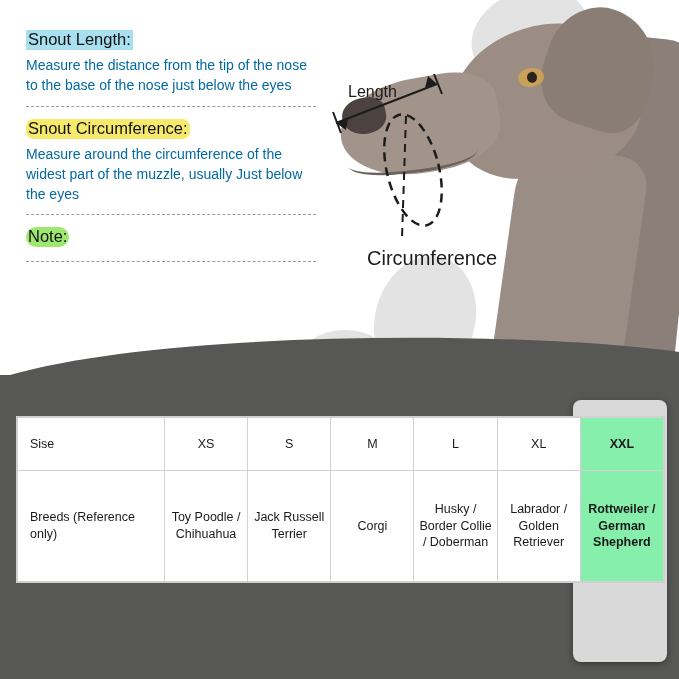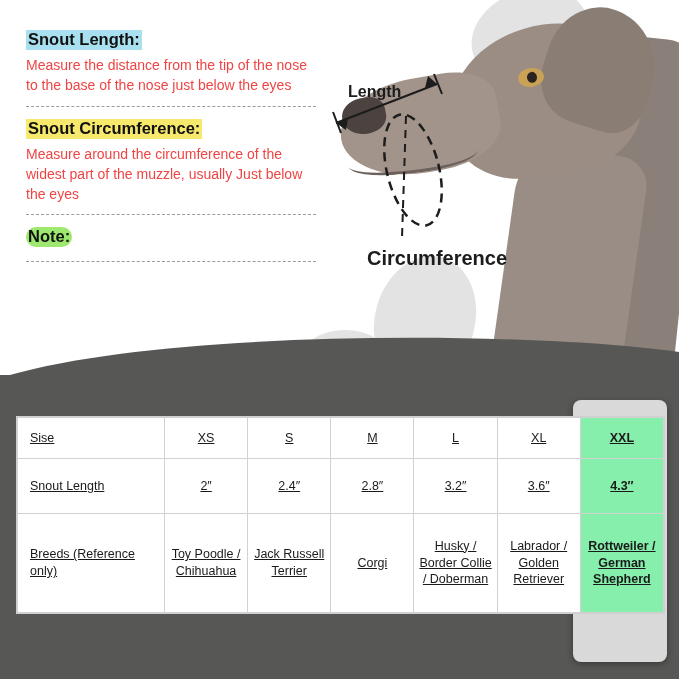--- a/index.html
+++ b/index.html
@@ -22,21 +22,20 @@
   }
 
   
   .top-panel {
     position: absolute;
     left: 0; top: 0;
     width: 679px;
     height: 375px;
     background: #ffffff;
     overflow: hidden;
-    font-weight: bold;
   }
   .blob {
     position: absolute;
     background: #e3e3e3;
     border-radius: 50%;
   }
   .blob.b1 { left: 470px; top: -10px;  width: 120px; height: 90px; transform: rotate(-20deg); }
   .blob.b2 { left: 556px; top: 150px;  width: 120px; height: 120px; }
   .blob.b3 { left: 375px; top: 255px;  width: 100px; height: 130px; transform: rotate(15deg); }
   .blob.b4 { left: 505px; top: 300px;  width: 150px; height: 80px; }
@@ -165,23 +164,22 @@
     width: 100%;
     border-collapse: collapse;
     table-layout: fixed;
   }
   td {
     border: 1px solid #d2d2d2;
     font-size: 12.5px;
     color: #1a1a1a;
     text-align: center;
     vertical-align: middle;
-    padding: 6px 4px;
+    padding: 12px 4px;
     line-height: 1.35;
-    text-decoration: underline;
   }
   td.rowhead {
     text-align: left;
     padding-left: 12px;
     width: 130px;
   }
   tr.r-size td { height: 28px; }
   tr.r-circ td { height: 42px; }
   tr.r-len  td { height: 42px; }
   tr.r-breeds td { height: 86px; }
@@ -205,31 +203,31 @@
 
   
   .textblock {
     position: absolute;
     left: 26px; top: 30px;
     width: 290px;
   }
   .heading {
     display: inline-block;
     font-size: 16.5px;
-    font-weight: bold;
+    font-weight: normal;
     color: #111111;
     padding: 0 2px 1px 2px;
     margin-bottom: 6px;
   }
   .hl-blue  { background: #a8e0f0; }
-  .hl-yellow{ background: #f6e96b; }
+  .hl-yellow{ background: #f6e96b; border-radius: 8px; }
   .hl-green { background: #9fe870; border-radius: 10px; }
   .para {
     font-size: 14px;
-    color: #ef4444;
+    color: #0369a1;
     line-height: 1.42;
     margin: 0 0 10px 0;
   }
   .dashed {
     border: none;
     border-top: 1px dashed #9c9c9c;
     margin: 8px 0 12px 0;
   }
 </style>
 </head>
@@ -306,29 +304,20 @@
         <td class="rowhead">Sise</td>
         <td>XS</td>
         <td>S</td>
         <td>M</td>
         <td>L</td>
         <td>XL</td>
         <td class="col-xxl">XXL</td>
       </tr>
 
 
-      <tr class="r-len">
-        <td class="rowhead">Snout Length</td>
-        <td>2″</td>
-        <td>2.4″</td>
-        <td>2.8″</td>
-        <td>3.2″</td>
-        <td>3.6″</td>
-        <td class="col-xxl">4.3″</td>
-      </tr>
 
       <tr class="r-breeds">
         <td class="rowhead">Breeds (Reference only)</td>
         <td>Toy Poodle / Chihuahua</td>
         <td>Jack Russell Terrier</td>
         <td>Corgi</td>
         <td>Husky / Border Collie / Doberman</td>
         <td>Labrador / Golden Retriever</td>
         <td class="col-xxl">Rottweiler / German Shepherd</td>
       </tr>

